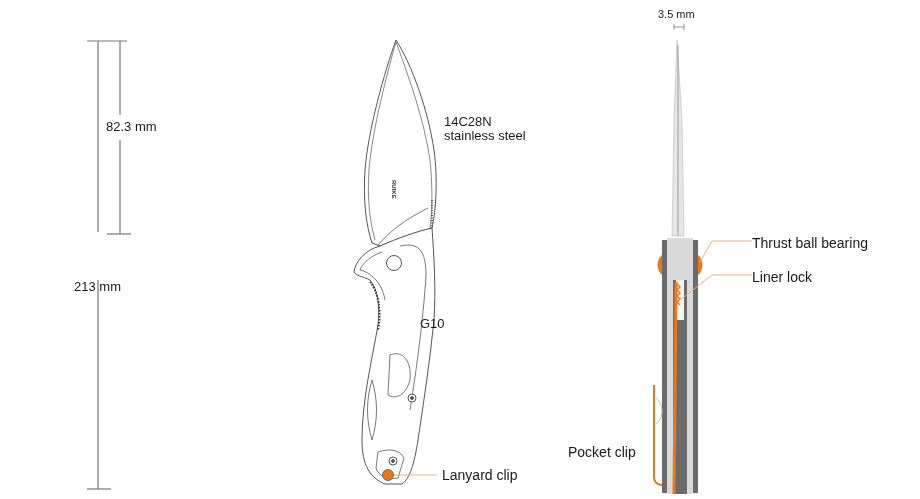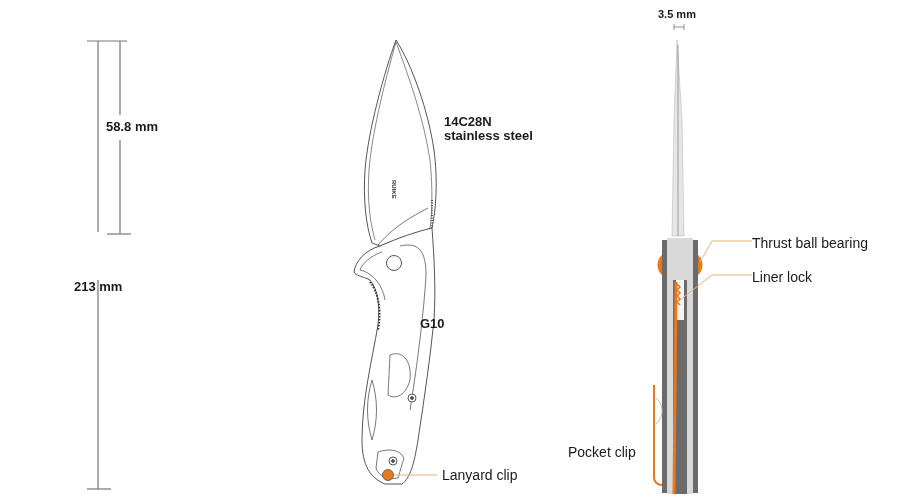--- a/index.html
+++ b/index.html
@@ -1,17 +1,17 @@
 <!DOCTYPE html>
 <html><head>
 <meta charset="utf-8">
 <style>
   html,body{margin:0;padding:0;background:#ffffff;}
   body{width:920px;height:499px;position:relative;overflow:hidden;font-family:"Liberation Sans",sans-serif;color:#1a1a1a;}
-  .lbl{position:absolute;font-size:13px;line-height:15px;white-space:nowrap;font-weight:bold;}
+  .lbl{position:absolute;font-size:13px;line-height:15px;white-space:nowrap;}
   .lbl.sm{font-size:11px;}
   .callout{position:absolute;font-size:14px;line-height:16px;white-space:nowrap;text-align:center;}
   svg.layer{position:absolute;left:0;top:0;}
 </style>
 </head>
 <body>
 
 <svg class="layer" width="920" height="499">
   <g stroke="#777" stroke-width="1.2" fill="none">
 
@@ -23,21 +23,21 @@
     <line x1="120" y1="41" x2="120" y2="115"></line>
     <line x1="120" y1="140" x2="120" y2="234"></line>
     <line x1="107" y1="234" x2="131" y2="234"></line>
 
     <line x1="674" y1="27" x2="684" y2="27" stroke-width="0.8"></line>
     <line x1="674" y1="24" x2="674" y2="30" stroke-width="0.8"></line>
     <line x1="684" y1="24" x2="684" y2="30" stroke-width="0.8"></line>
   </g>
 </svg>
 
-<div class="lbl" style="left:106px;top:119px;">58.8 mm</div>
+<div class="lbl" style="left:106px;top:119px;">82.3 mm</div>
 <div class="lbl" style="left:74px;top:249px;margin-top:30px;">213 mm</div>
 <div class="lbl sm" style="left:658px;top:7px;">3.5 mm</div>
 
 <svg class="layer" width="920" height="499">
   <g stroke="#555" stroke-width="1" fill="#fff" stroke-linejoin="round">
 
     <path d="M396 40 C385 70 368 130 365 170 C363 200 366 225 372 243 L380 246 C400 238 420 232 432 228 C436 210 438 180 434 150 C428 110 412 65 396 40 Z"></path>
     <path d="M396 42 C388 70 372 130 369 170 C367 200 370 222 375 240" fill="none" stroke-width="0.7"></path>
     <path d="M396 42 C410 80 424 120 430 160 C433 190 432 215 430 228" fill="none" stroke-width="0.7"></path>
     <path d="M378 245 C395 225 415 215 428 208" fill="none" stroke-width="0.8"></path>

